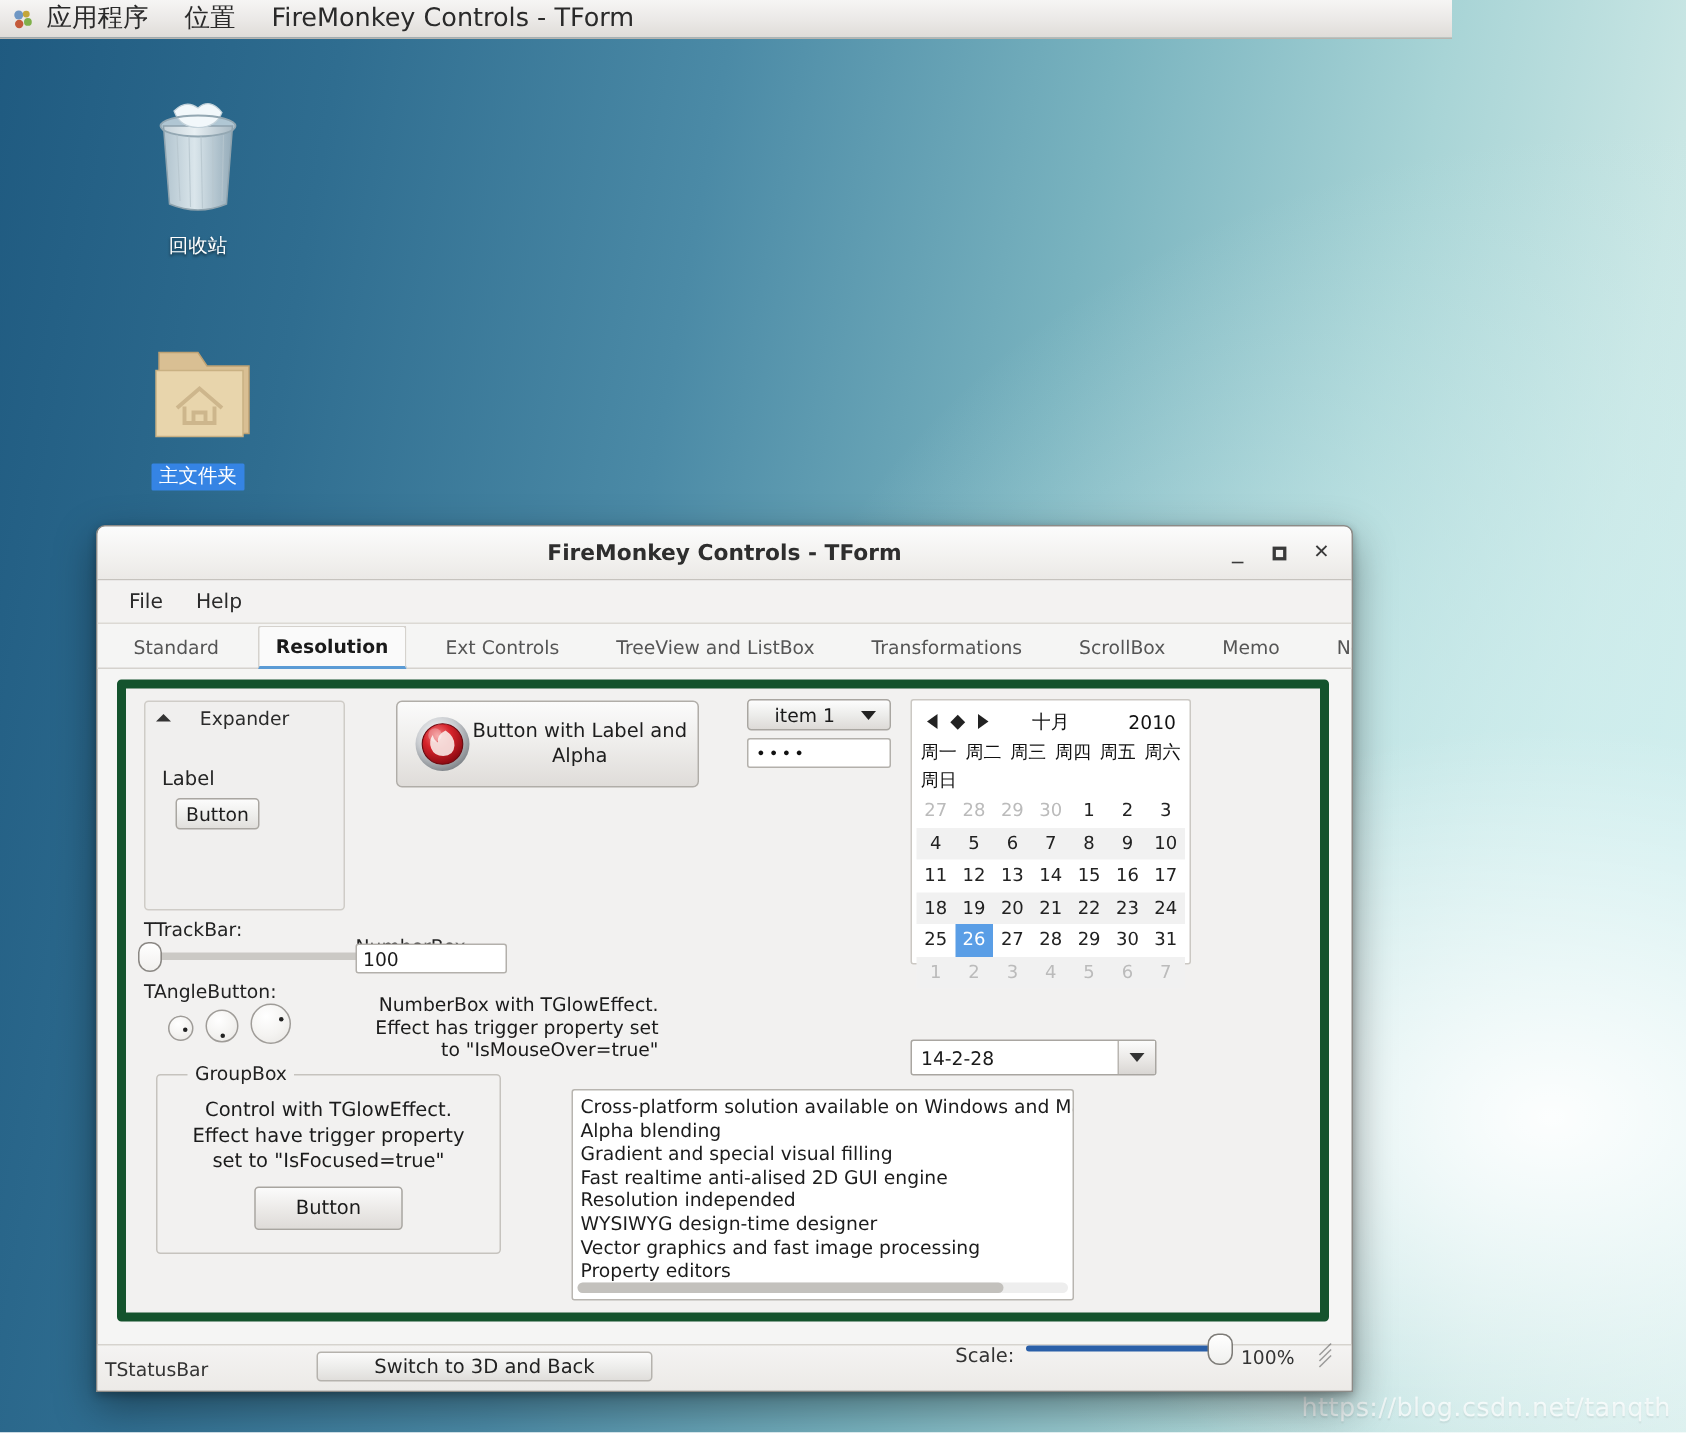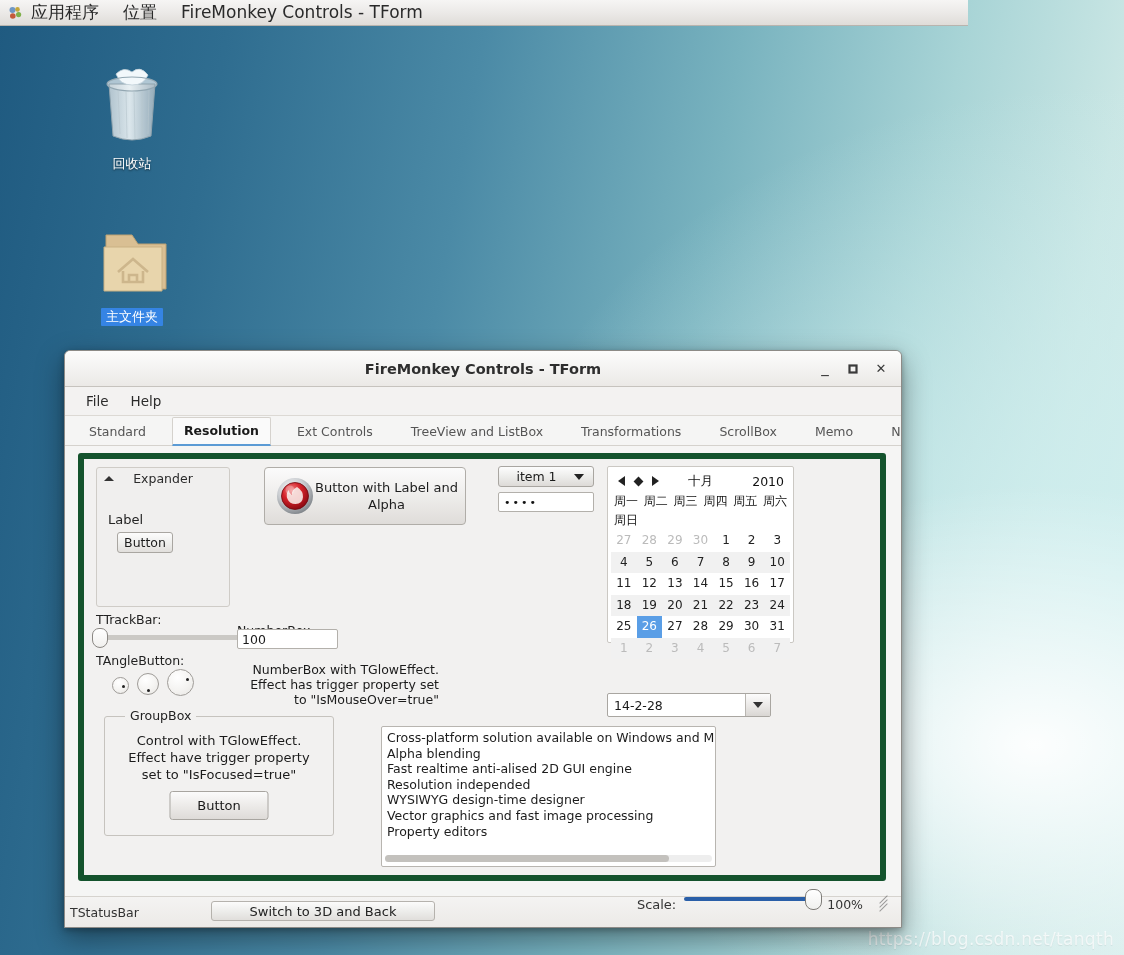--- a/index.html
+++ b/index.html
@@ -603,20 +603,21 @@
           <div class="dc-val">14-2-28</div>
           <div class="dc-btn">
             <i></i>
           </div>
         </div>
 
         <div id="listbox">
           <div id="lb-items">
               <div class="lb-item">Cross-platform solution available on Windows and Mac (</div>
               <div class="lb-item">Alpha blending</div>
+              <div class="lb-item">Gradient and special visual filling</div>
               <div class="lb-item">Fast realtime anti-alised 2D GUI engine</div>
               <div class="lb-item">Resolution independed</div>
               <div class="lb-item">WYSIWYG design-time designer</div>
               <div class="lb-item">Vector graphics and fast image processing</div>
               <div class="lb-item">Property editors</div>
             </div>
           <div id="lb-hscroll">
             <i></i>
           </div>
         </div>

